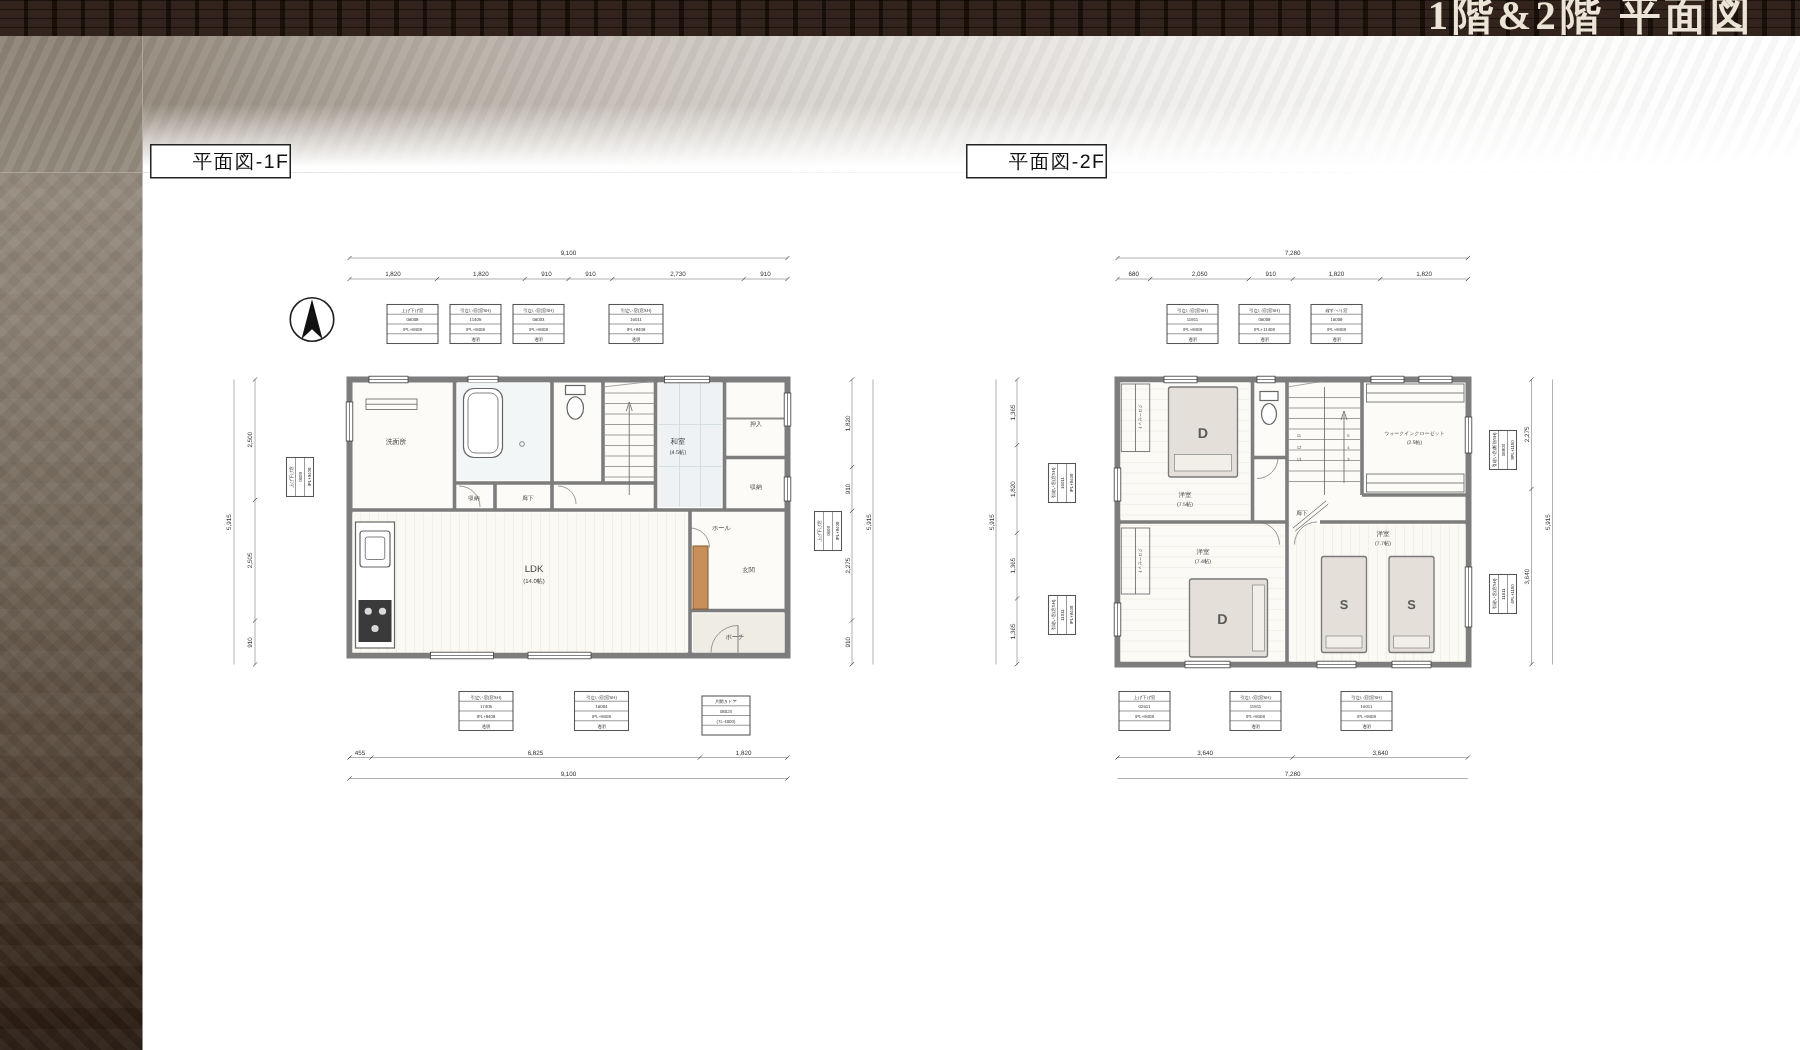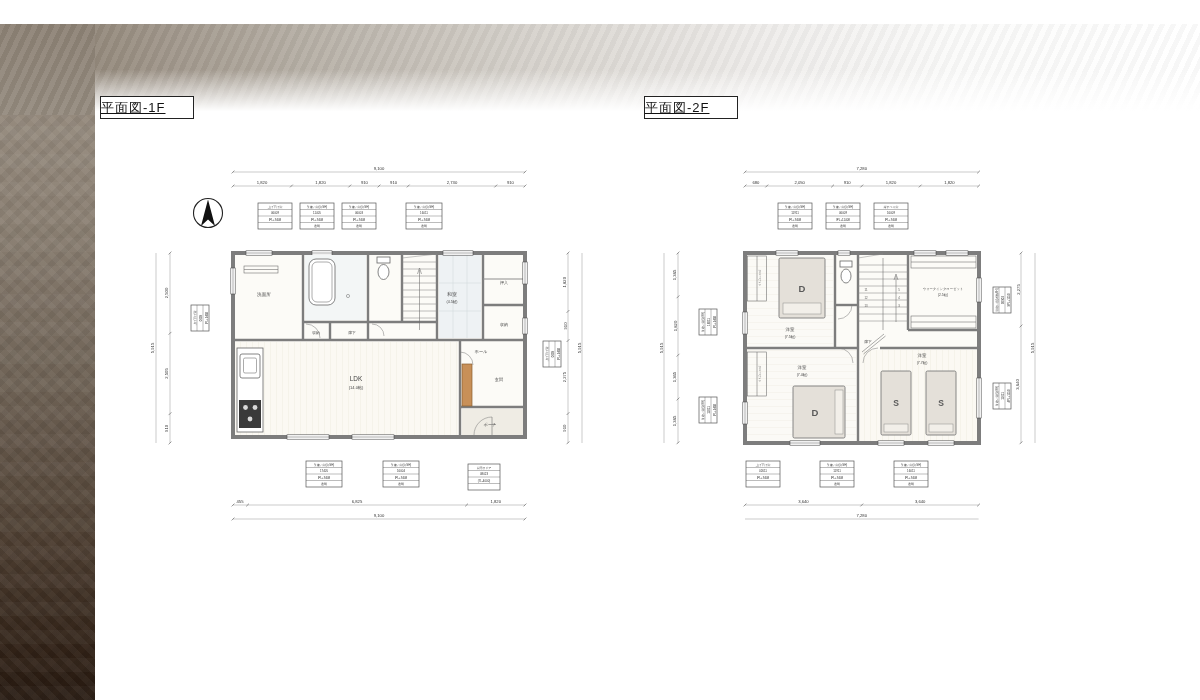--- a/index.html
+++ b/index.html
@@ -30,22 +30,22 @@
   
   .left-strip{position:absolute;left:0;top:115px;width:95px;height:585px;
     background:
       repeating-linear-gradient(45deg, rgba(255,255,255,.045) 0 6px, transparent 6px 12px),
       repeating-linear-gradient(-45deg, rgba(0,0,0,.06) 0 6px, transparent 6px 12px),
       repeating-linear-gradient(0deg, rgba(255,255,255,.03) 0 14px, transparent 14px 28px),
       linear-gradient(180deg,#958a7d 0%,#8a7f72 18%,#6f6356 45%,#4e3f32 72%,#302116 92%,#261910 100%);}
 
   
   .label-box{position:absolute;width:92px;height:21px;background:#ffffff;border:1.7px solid #222;
-    display:flex;align-items:center;justify-content:flex-start;
-    font-size:13px;color:#111;letter-spacing:1px;text-decoration:underline;}
+    display:flex;align-items:center;justify-content:flex-end;
+    font-size:13px;color:#111;letter-spacing:1px;}
   .label-1f{left:100px;top:96px;}
   .label-2f{left:644px;top:96px;}
 
   svg.plan{position:absolute;}
   #svg1f{left:140px;top:150px;}
   #svg2f{left:650px;top:150px;}
 
   
   .wallO{fill:#fcfbf7;stroke:#7d7d7d;stroke-width:4;}
   .wallI{stroke:#7d7d7d;stroke-width:2.4;fill:none;}
@@ -66,20 +66,23 @@
   .bed{fill:#e4e0d9;stroke:#7a7a7a;stroke-width:.9;}
   .pillow{fill:#f2efe9;stroke:#8a8a8a;stroke-width:.5;}
   .bedtxt{font-weight:bold;fill:#5a5a5a;text-anchor:middle;}
   .sn{font-size:2.8px;fill:#555;text-anchor:middle;}
 </style>
 </head>
 <body>
 
 <div class="stage">
 
+  <div class="brick-band">
+    <div class="page-title">1階&amp;2階 平面図</div>
+  </div>
   <div class="grad-band"></div>
   <div class="grad-left"></div>
   <div class="left-strip"></div>
 
   <div class="label-box label-1f">
     <span>平面図-1F</span>
   </div>
   <div class="label-box label-2f">
     <span>平面図-2F</span>
   </div>

